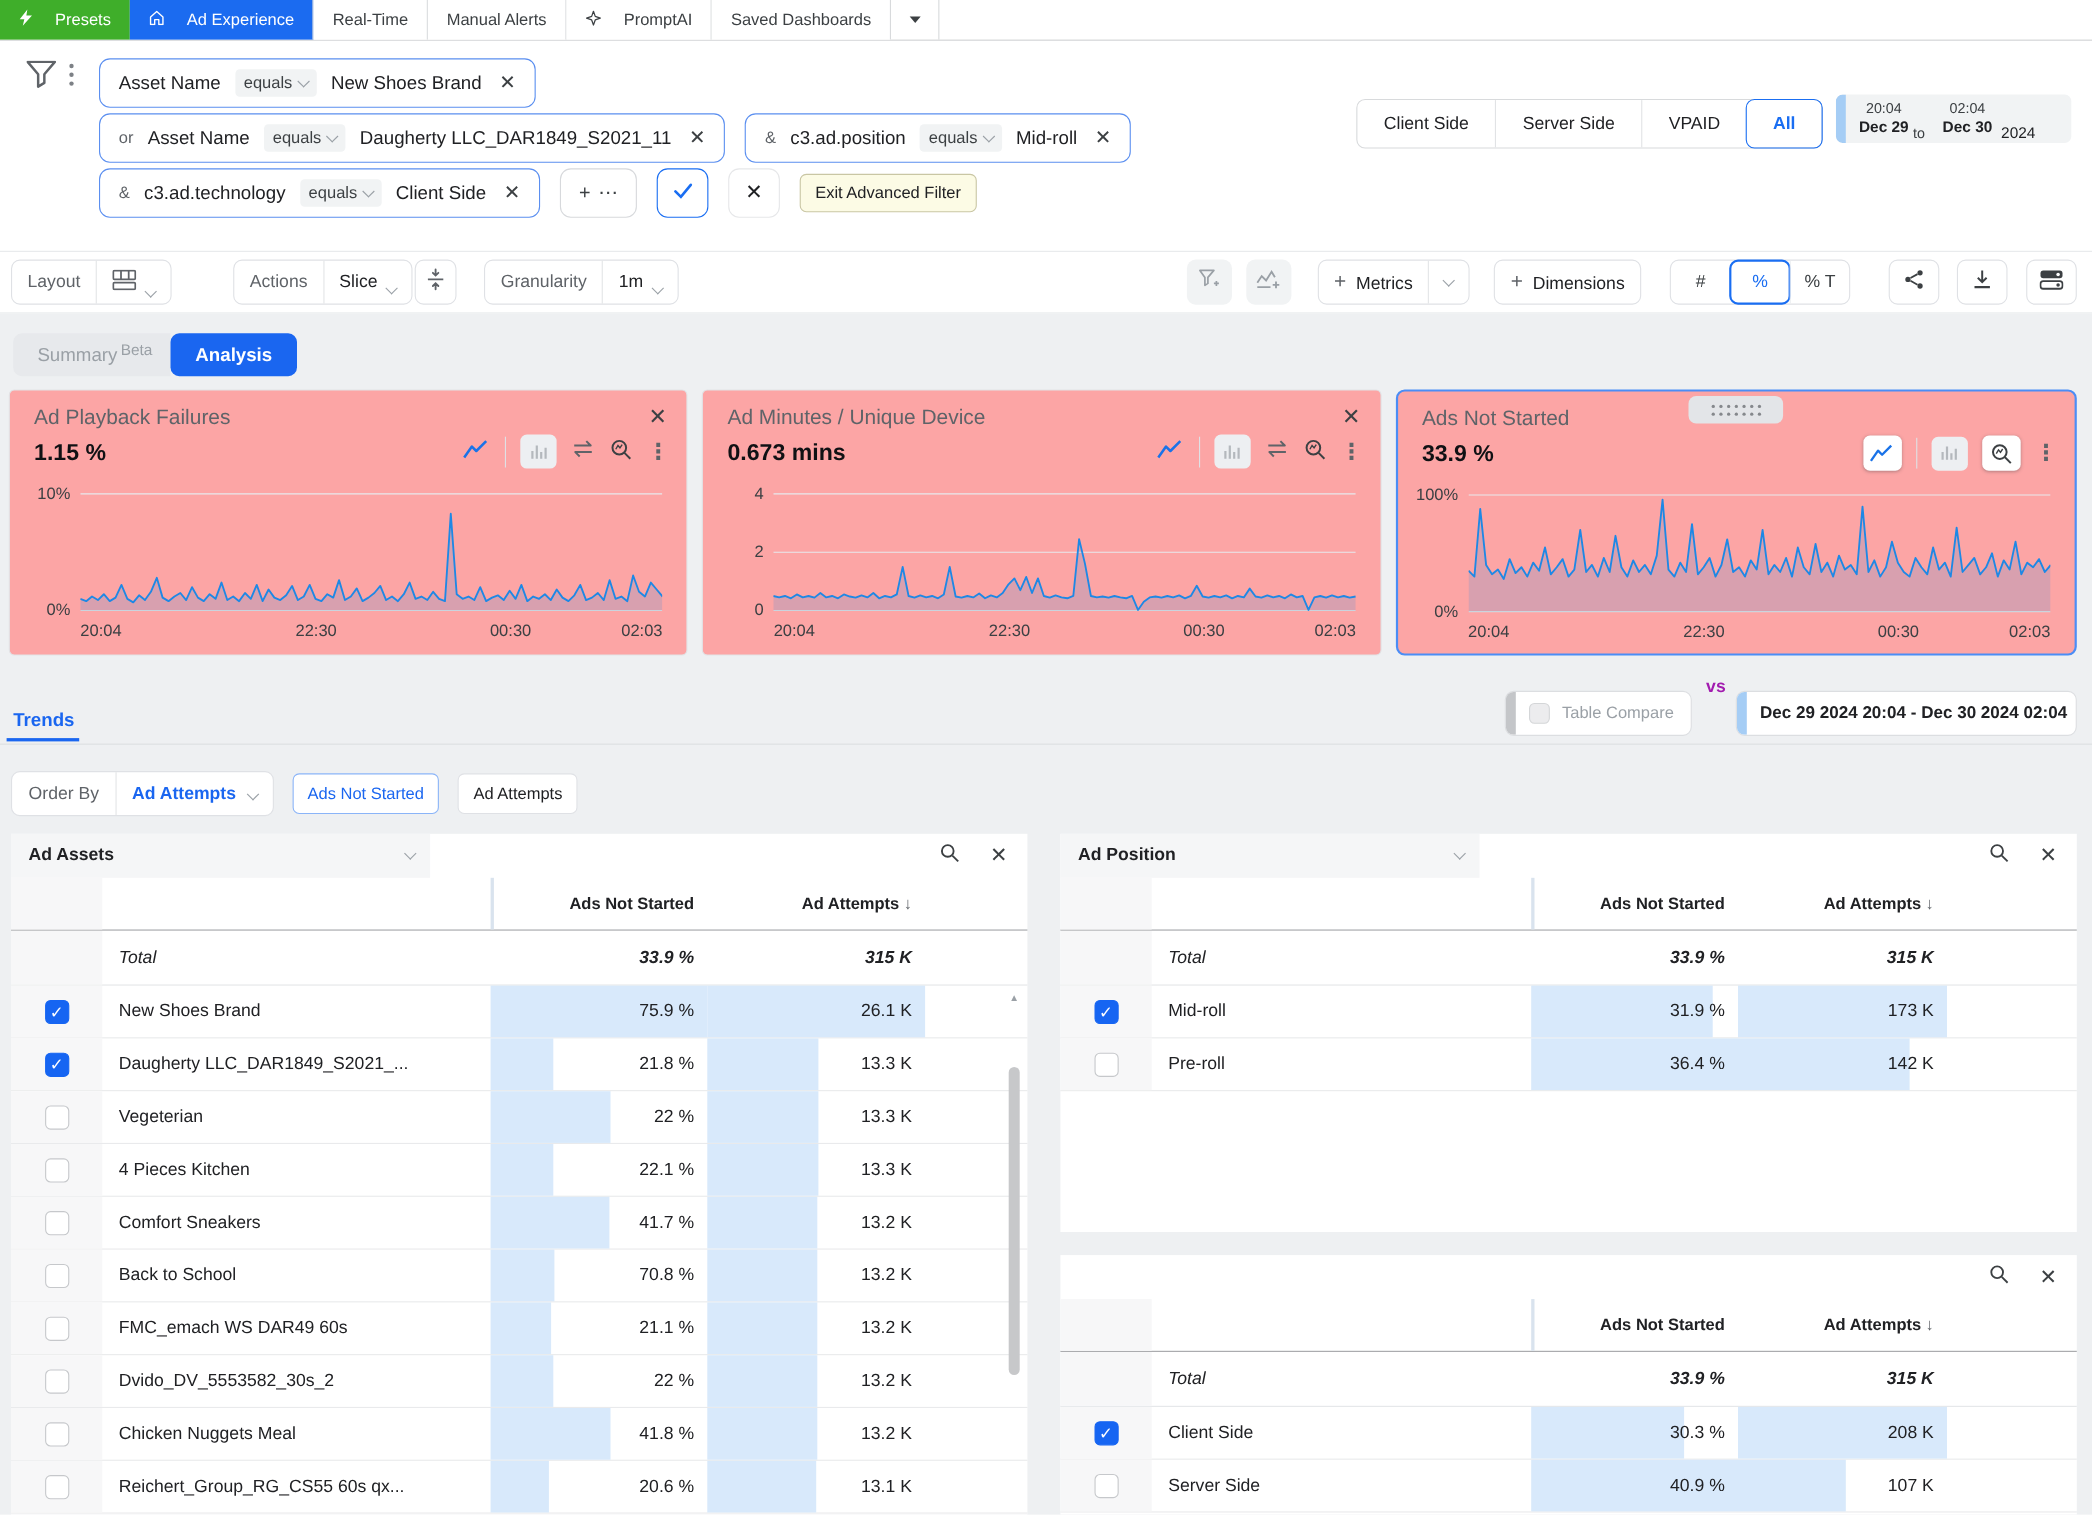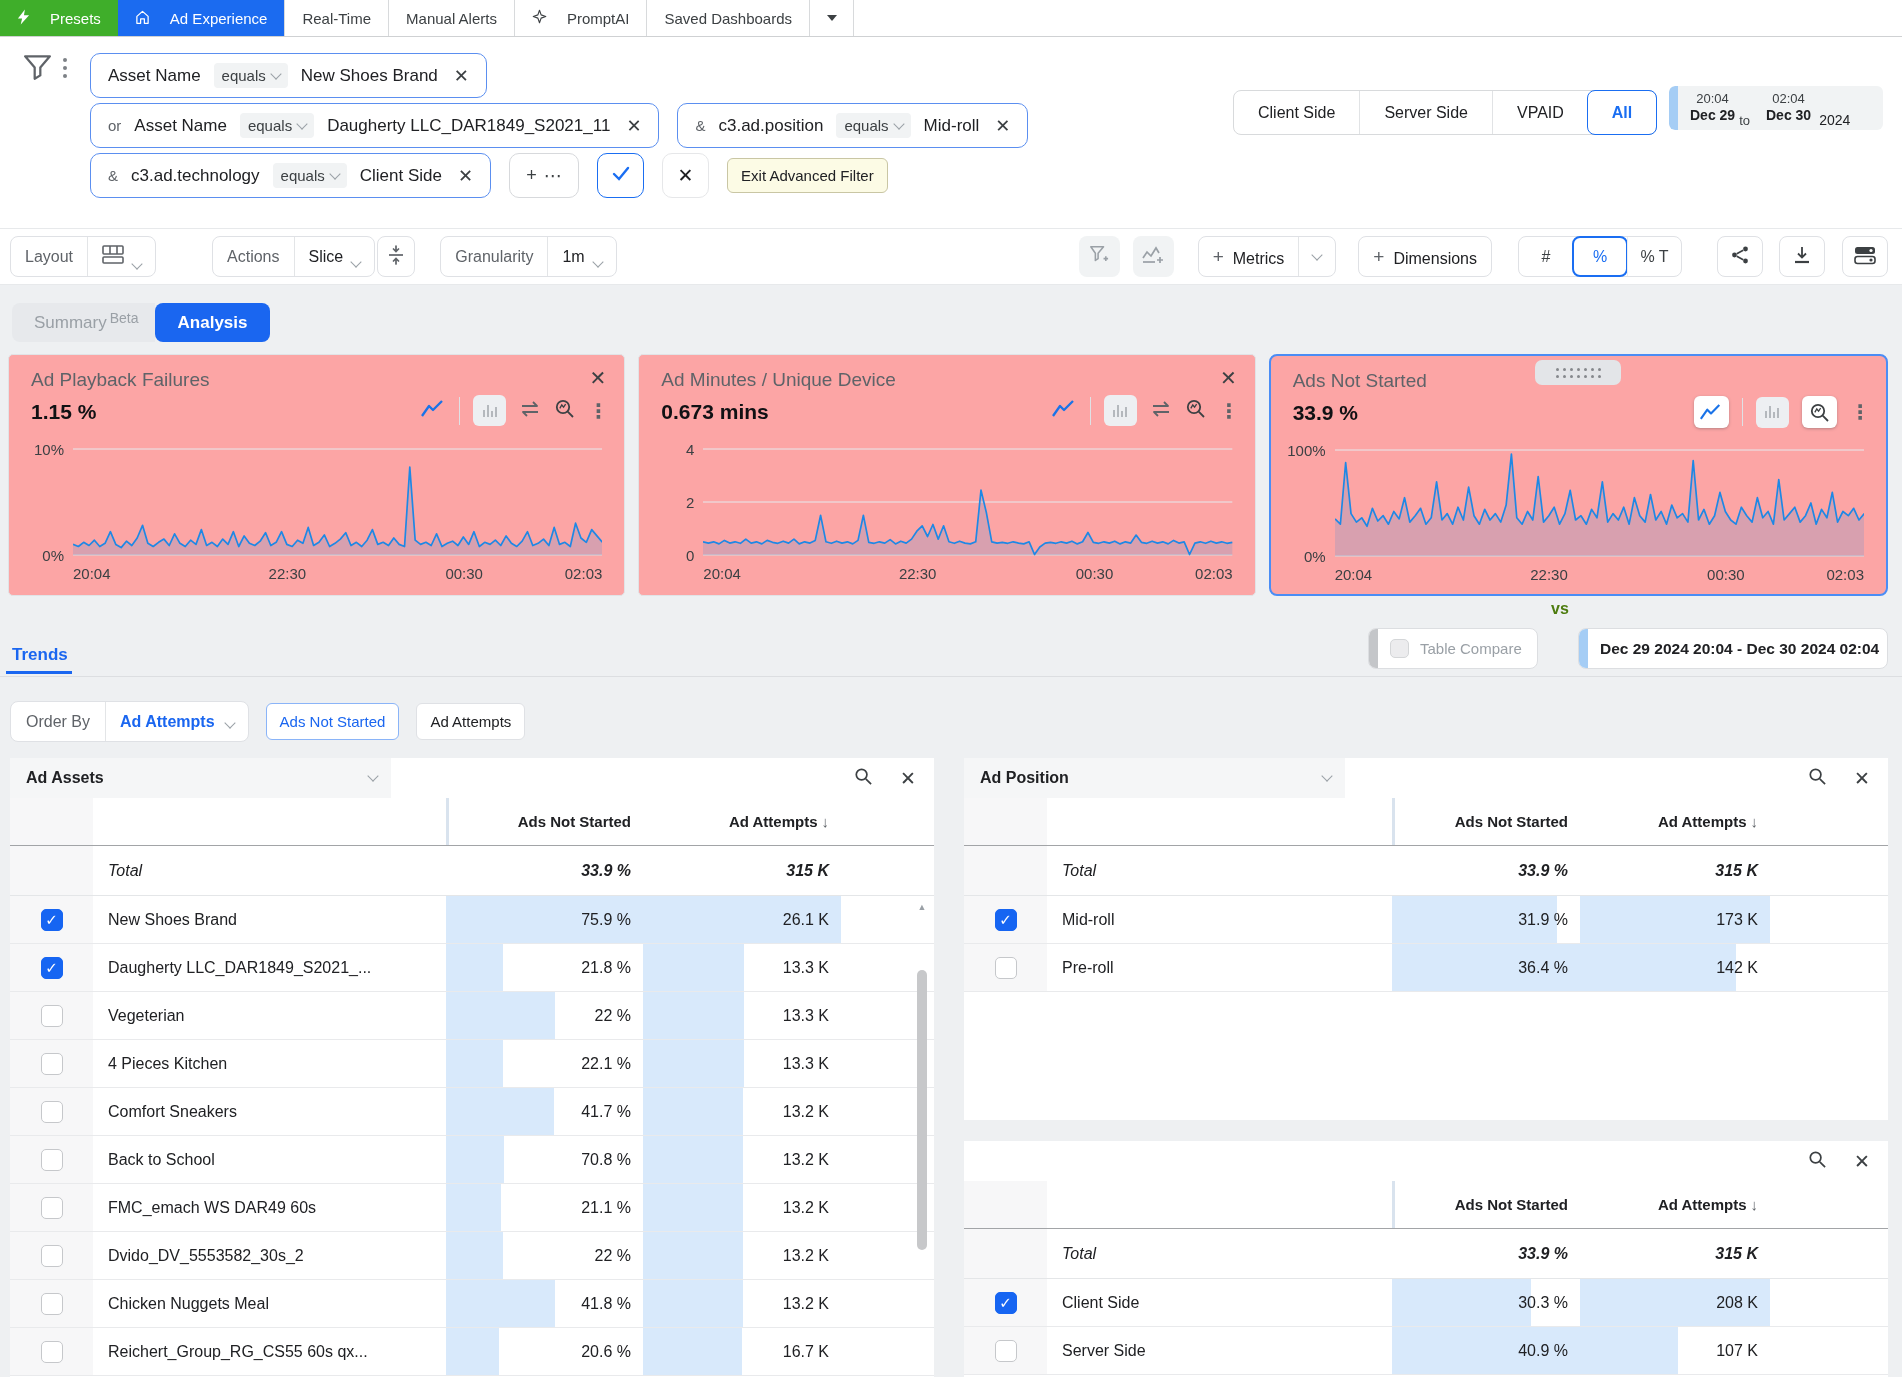--- a/index.html
+++ b/index.html
@@ -88,21 +88,21 @@
   .xlab{position:absolute;top:0;transform:translateX(-50%);white-space:nowrap}
 
   
   .trends-label{position:absolute;top:645px;left:12px;font-size:17px;color:#1a66f0;font-weight:bold}
   .trends-underline{position:absolute;top:671px;left:6px;width:66px;height:3px;background:#1a66f0}
   .trends-divider{position:absolute;top:676px;left:0;right:0;height:1px;background:#dcdee1}
   .compare-pill{position:absolute;top:628px;left:1368px;width:170px;height:41px;border:1px solid #dcdee1;border-radius:8px;background:#fff;display:flex;align-items:center;overflow:hidden}
   .compare-accent{width:9px;align-self:stretch;background:#c4c6c9}
   .compare-cb{width:19px;height:19px;background:#ececee;border:1px solid #d4d6d8;border-radius:5px;margin:0 11px 0 12px}
   .compare-label{font-size:15px;color:#9aa0a6}
-  .vs-label{position:absolute;top:600px;left:1551px;font-size:16px;font-weight:bold;color:#4d7c0f}
+  .vs-label{position:absolute;top:616px;left:1551px;font-size:16px;font-weight:bold;color:#a21caf}
   .range-pill{position:absolute;top:628px;left:1578px;width:310px;height:41px;border:1px solid #dcdee1;border-radius:8px;background:#fff;display:flex;align-items:center;overflow:hidden;cursor:pointer}
   .range-accent{width:9px;align-self:stretch;background:#a5cdf5}
   .range-text{font-size:15.5px;font-weight:bold;color:#202124;margin-left:12px;white-space:nowrap}
 
   
   .orderby{position:absolute;top:701px;left:10px;height:41px;display:flex;gap:17px;align-items:center}
   .ob-pill{height:41px;border:1px solid #dfe1e5;border-radius:8px;background:#fff;display:flex;align-items:center;font-size:16px}
   .ob-label{padding:0 15px;color:#5f6368}
   .ob-vdiv{width:1px;align-self:stretch;background:#e3e5e7}
   .ob-value{padding:0 11px 0 14px;color:#1a66f0;font-weight:bold}
@@ -745,21 +745,21 @@
         <div class="gut">
           <div class="cb"></div>
         </div>
         <div class="namecol">Reichert_Group_RG_CS55 60s qx...</div>
         <div class="cell c1">
           <div class="bar" style="width: 27.1%;"></div>
           <span class="val">20.6 %</span>
         </div>
         <div class="cell c2">
           <div class="bar" style="width: 50.2%;"></div>
-          <span class="val">16.7 K</span>
+          <span class="val">13.1 K</span>
         </div>
       </div>
     </div>
   <div class="scrollbar">
     <div class="sb-up">▲</div>
     <div class="sb-thumb"></div>
   </div>
 </div>
 
 <div class="tbl tbl-right" id="tbl1">

